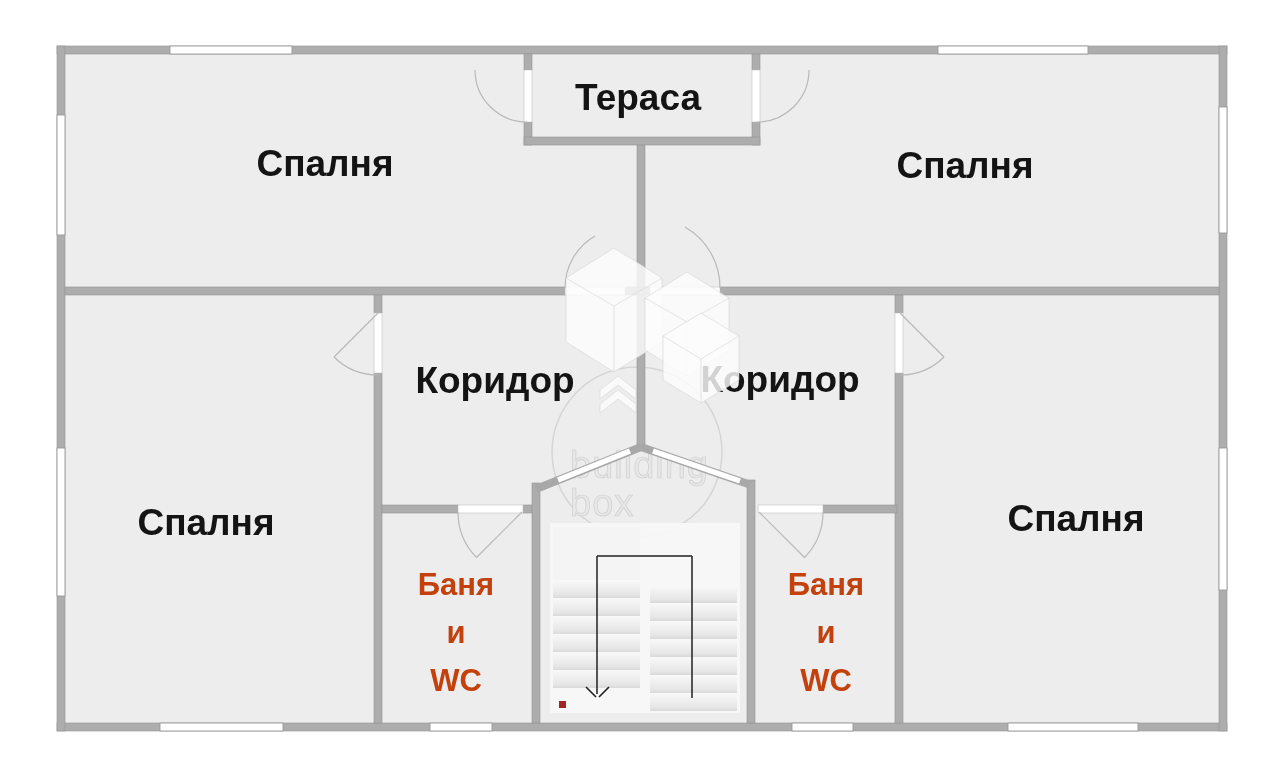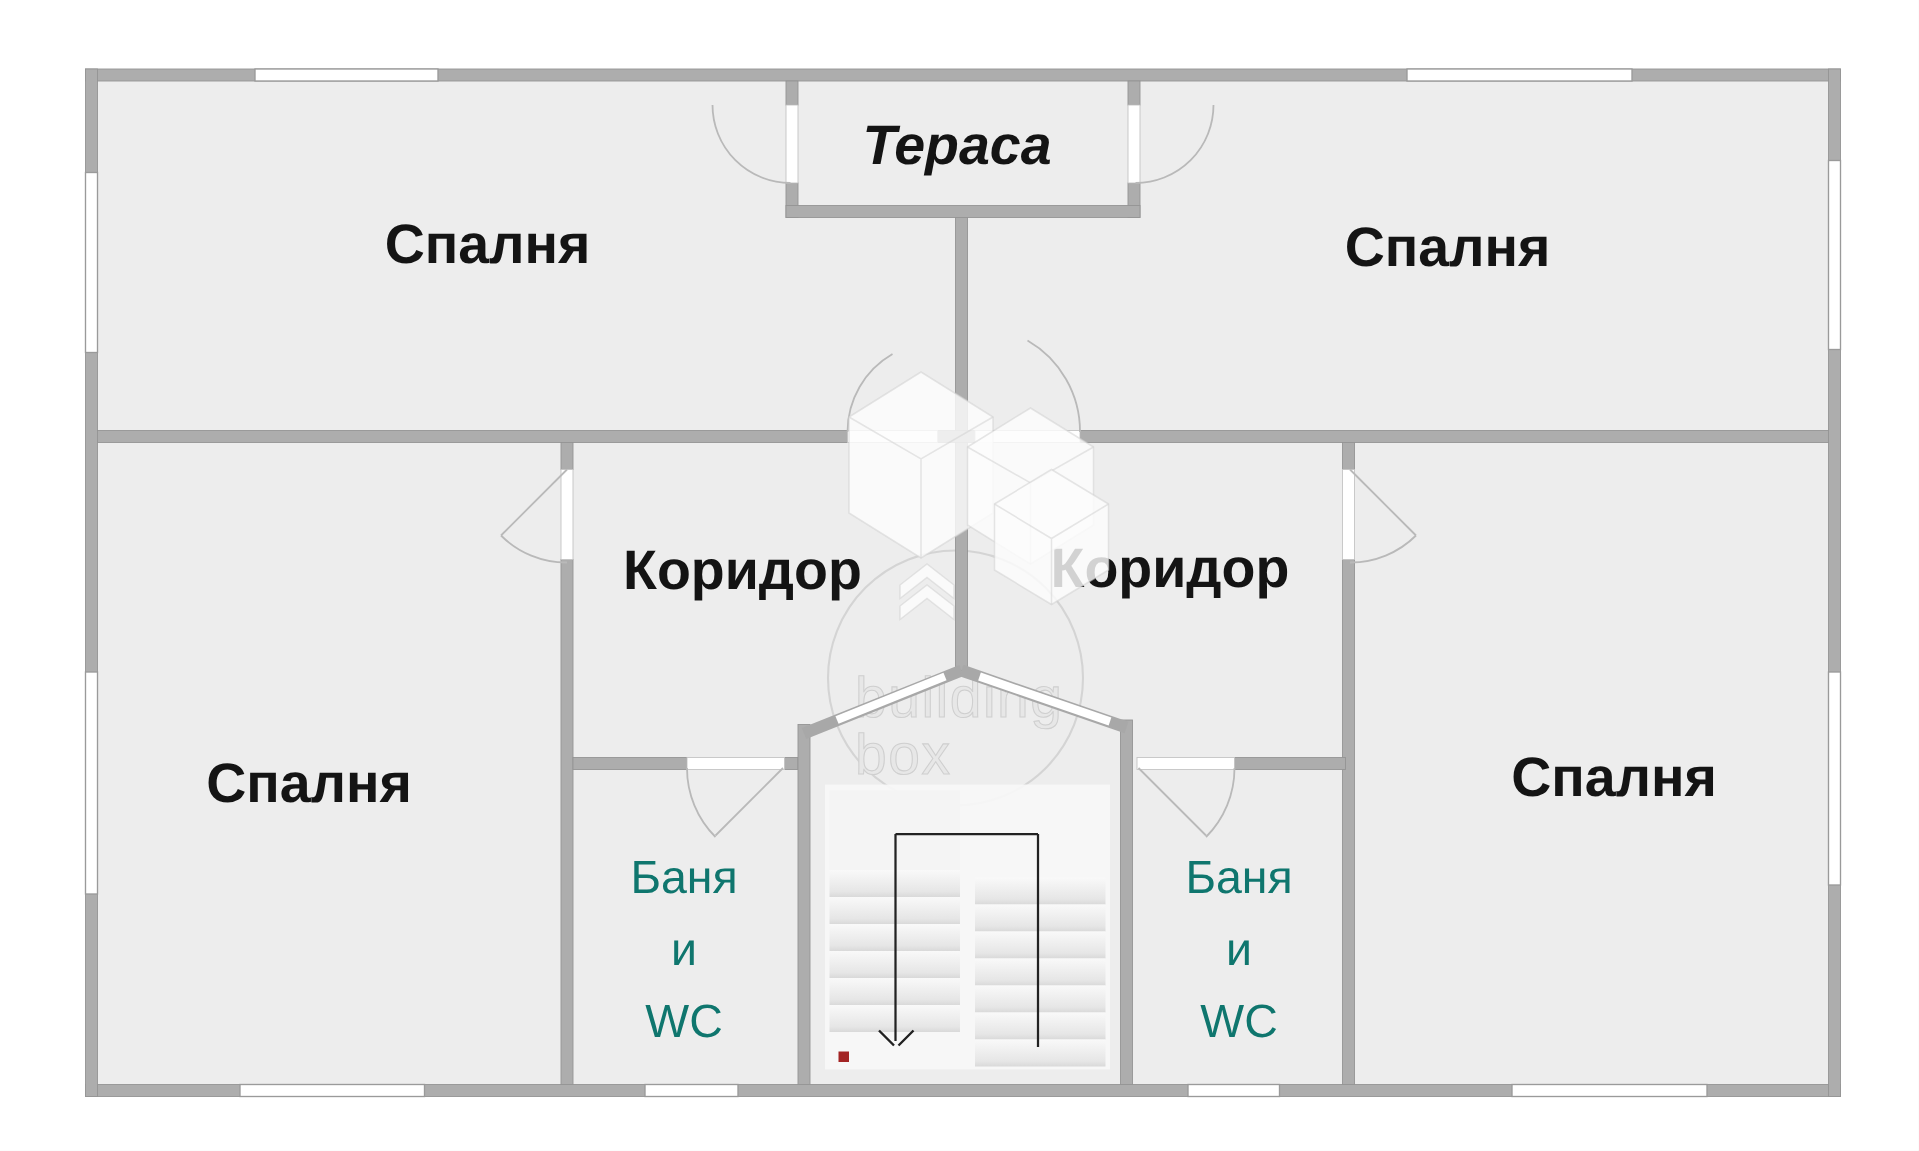--- a/index.html
+++ b/index.html
@@ -7,21 +7,21 @@
   #canvas{position:relative;width:1279px;height:767px;background:#ffffff;overflow:hidden;}
   #canvas svg{position:absolute;left:0;top:0;pointer-events:none;}
   #plan-svg{z-index:1;}
   .room-label{
     position:absolute;z-index:2;transform:translate(-50%,-50%);
     font-weight:700;color:#141414;font-size:37px;letter-spacing:0px;
     white-space:nowrap;pointer-events:none;line-height:1;
   }
   .bath-label{
     position:absolute;z-index:2;transform:translate(-50%,-50%);
-    font-weight:400;color:#0f766e;font-size:31px;text-align:center;
+    font-weight:700;color:#c2410c;font-size:31px;text-align:center;
     line-height:48px;pointer-events:none;
   }
   #wm-svg{z-index:3;}
 </style>
 </head>
 <body>
 
 <div id="canvas">
 
   <svg id="plan-svg" width="1279" height="767" viewBox="0 0 1279 767">
@@ -150,21 +150,21 @@
     </g>
 
     <g>
       <path d="M597,556 V694 M597,556 H692 M692,556 V698" fill="none" stroke="#222222" stroke-width="1.5"></path>
       <path d="M586,687 L596,697 M599,697 L609,687" fill="none" stroke="#222222" stroke-width="1.6"></path>
       <rect x="559" y="701" width="7" height="7" fill="#a32424"></rect>
     </g>
   </svg>
 
   <div class="room-label" style="left:325px;top:163px;">Спалня</div>
-  <div class="room-label" style="left:638px;top:97px;font-style:italic;">Тераса</div>
+  <div class="room-label" style="left:638px;top:97px;">Тераса</div>
   <div class="room-label" style="left:965px;top:165px;">Спалня</div>
   <div class="room-label" style="left:495px;top:380px;">Коридор</div>
   <div class="room-label" style="left:780px;top:379px;">Коридор</div>
   <div class="room-label" style="left:206px;top:522px;">Спалня</div>
   <div class="room-label" style="left:1076px;top:518px;">Спалня</div>
 
   <div class="bath-label" style="left:456px;top:633px;">
     <div>Баня</div>
     <div>и</div>
     <div>WC</div>

